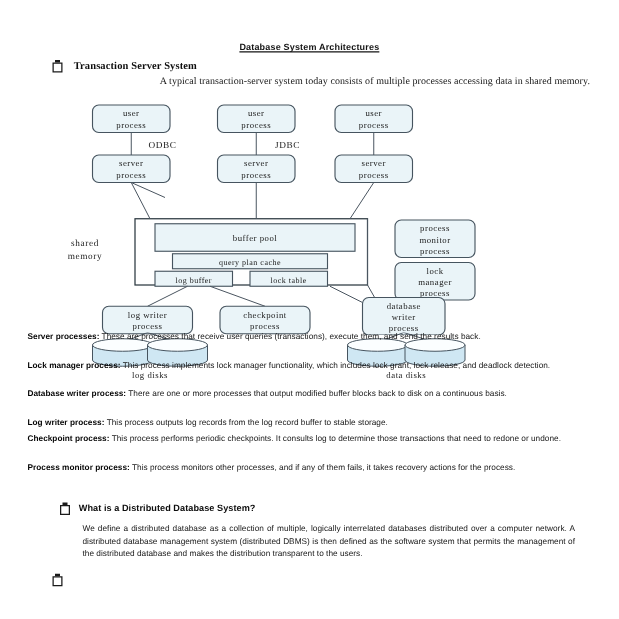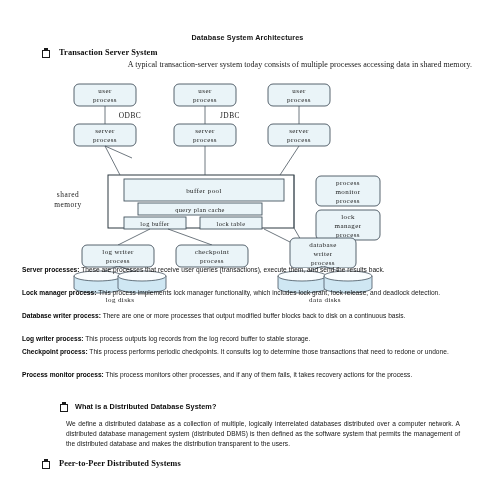--- a/index.html
+++ b/index.html
@@ -28,20 +28,21 @@
     position: absolute;
     left: 0;
     top: 33px;
     width: 495px;
     text-align: center;
     font-family: "Liberation Sans", sans-serif;
     font-weight: bold;
     font-size: 7.2px;
     letter-spacing: 0.15px;
     color: #141414;
+    text-decoration: underline;
   }
 
   
   .bullet-head {
     position: absolute;
     display: flex;
     align-items: flex-start;
     gap: 9px;
     font-family: "Liberation Serif", serif;
     font-weight: bold;
@@ -304,25 +305,24 @@
   </div>
 
   <div class="para justify" style="left:22px; top:347px; width:452px;">
     <b>Checkpoint process:</b><span> This process performs periodic checkpoints. It consults log to determine those transactions that need to redone or undone.</span>
   </div>
 
   <div class="para justify" style="left:22px; top:370px; width:452px;">
     <b>Process monitor process:</b><span> This process monitors other processes, and if any of them fails, it takes recovery actions for the process.</span>
   </div>
 
-  <div class="bullet-head sans" style="left:60px; top:402px;gap:7px;">
+  <div class="bullet-head sans" style="left:48px; top:402px;gap:7px;">
     <span class="bullet-glyph"></span>
     <span>What is a Distributed Database System?</span>
   </div>
 
   <div class="para justify" style="left:66px; top:419px; width:394px;">We define a distributed database as a collection of multiple, logically interrelated databases distributed over a computer network. A distributed database management system (distributed DBMS) is then defined as the software system that permits the management of the distributed database and makes the distribution transparent to the users.</div>
 
   <div class="bullet-head" style="left:42px; top:459px;">
     <span class="bullet-glyph"></span>
-    <span>Peer-to-Peer Distributed Systems</span>
   </div>
 
 </div>
 
 </body></html>

